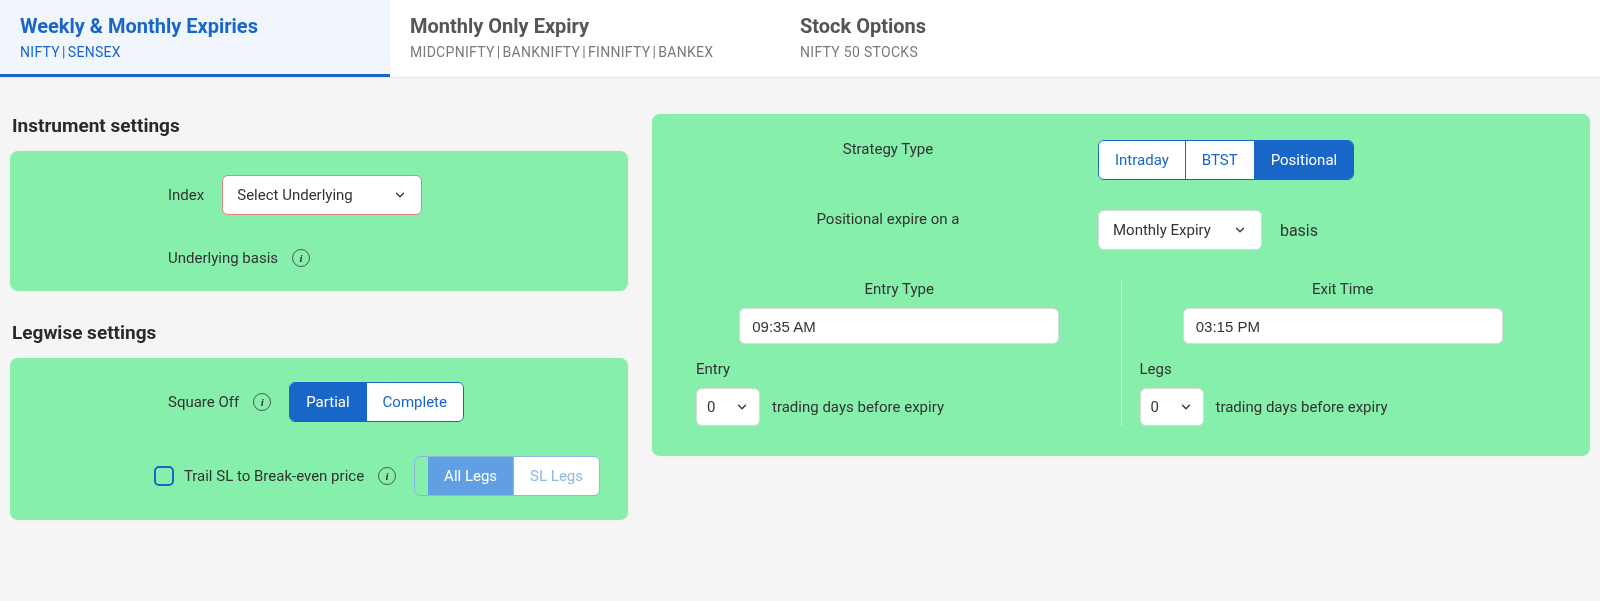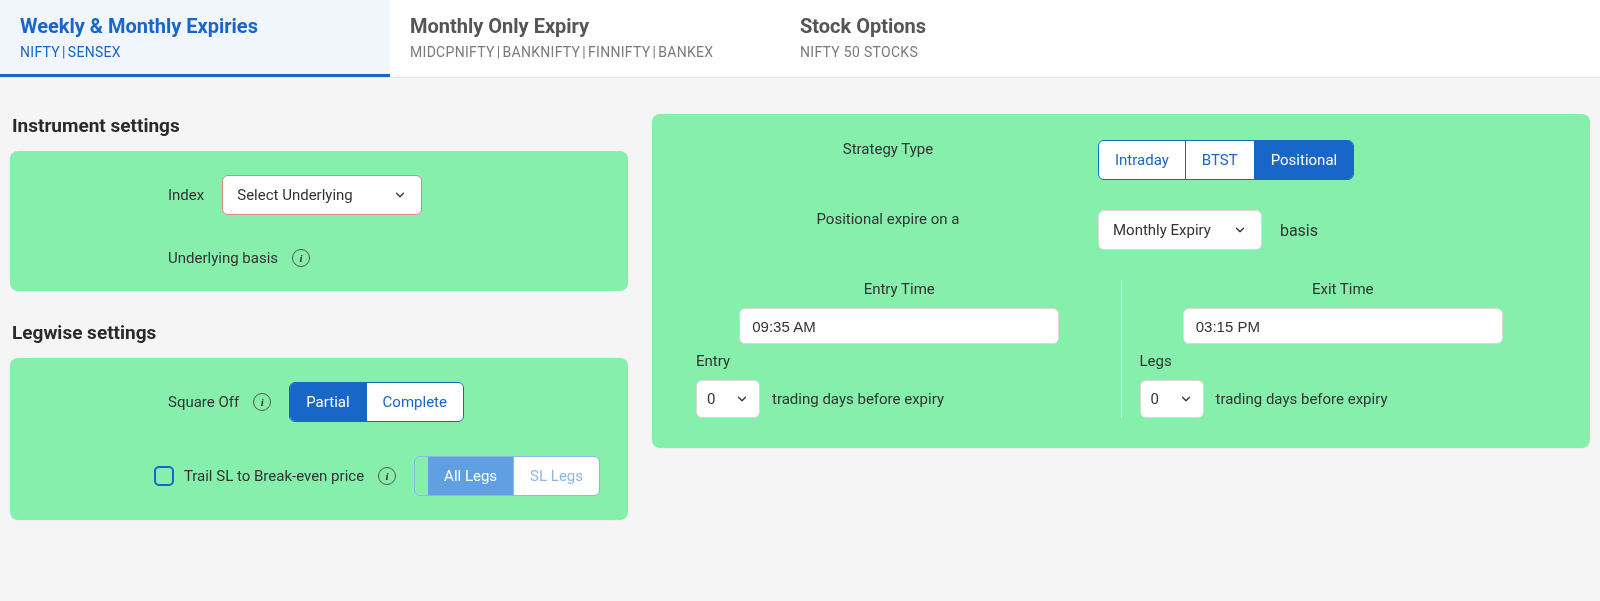--- a/index.html
+++ b/index.html
@@ -224,21 +224,21 @@
   }
   .time-heading {
     text-align: center;
     font-size: 15px;
     color: #333;
     margin-bottom: 10px;
   }
   .time-input {
     width: 100%;
     max-width: 320px;
-    margin: 0 auto 8px auto;
+    margin: 0 auto 16px auto;
   }
   .text-input {
     width: 100%;
     height: 36px;
     border: 1px solid var(--border);
     border-radius: 6px;
     padding: 0 12px;
     font-size: 15px;
     color: #333;
     background: #fff;
@@ -359,21 +359,21 @@
                   <polyline points="6 9 12 15 18 9"></polyline>
                 </svg>
             </span>
           </div>
           <span class="basis-text">basis</span>
         </div>
       </div>
 
       <div class="time-wrap">
         <div class="time-col">
-          <div class="time-heading">Entry Time</div>
+          <div class="time-heading">Entry Type</div>
           <div class="time-input">
             <input class="text-input" type="text" value="09:35 AM" style="">
           </div>
           <div class="entry-sub">Entry</div>
           <div class="days-row">
             <div class="select small">
               <span>0</span>
               <span class="chev" style="margin-left:10px;">
                 <svg viewBox="0 0 24 24" fill="none" stroke="#333" stroke-width="2.2" stroke-linecap="round" stroke-linejoin="round">
                     <polyline points="6 9 12 15 18 9"></polyline>

